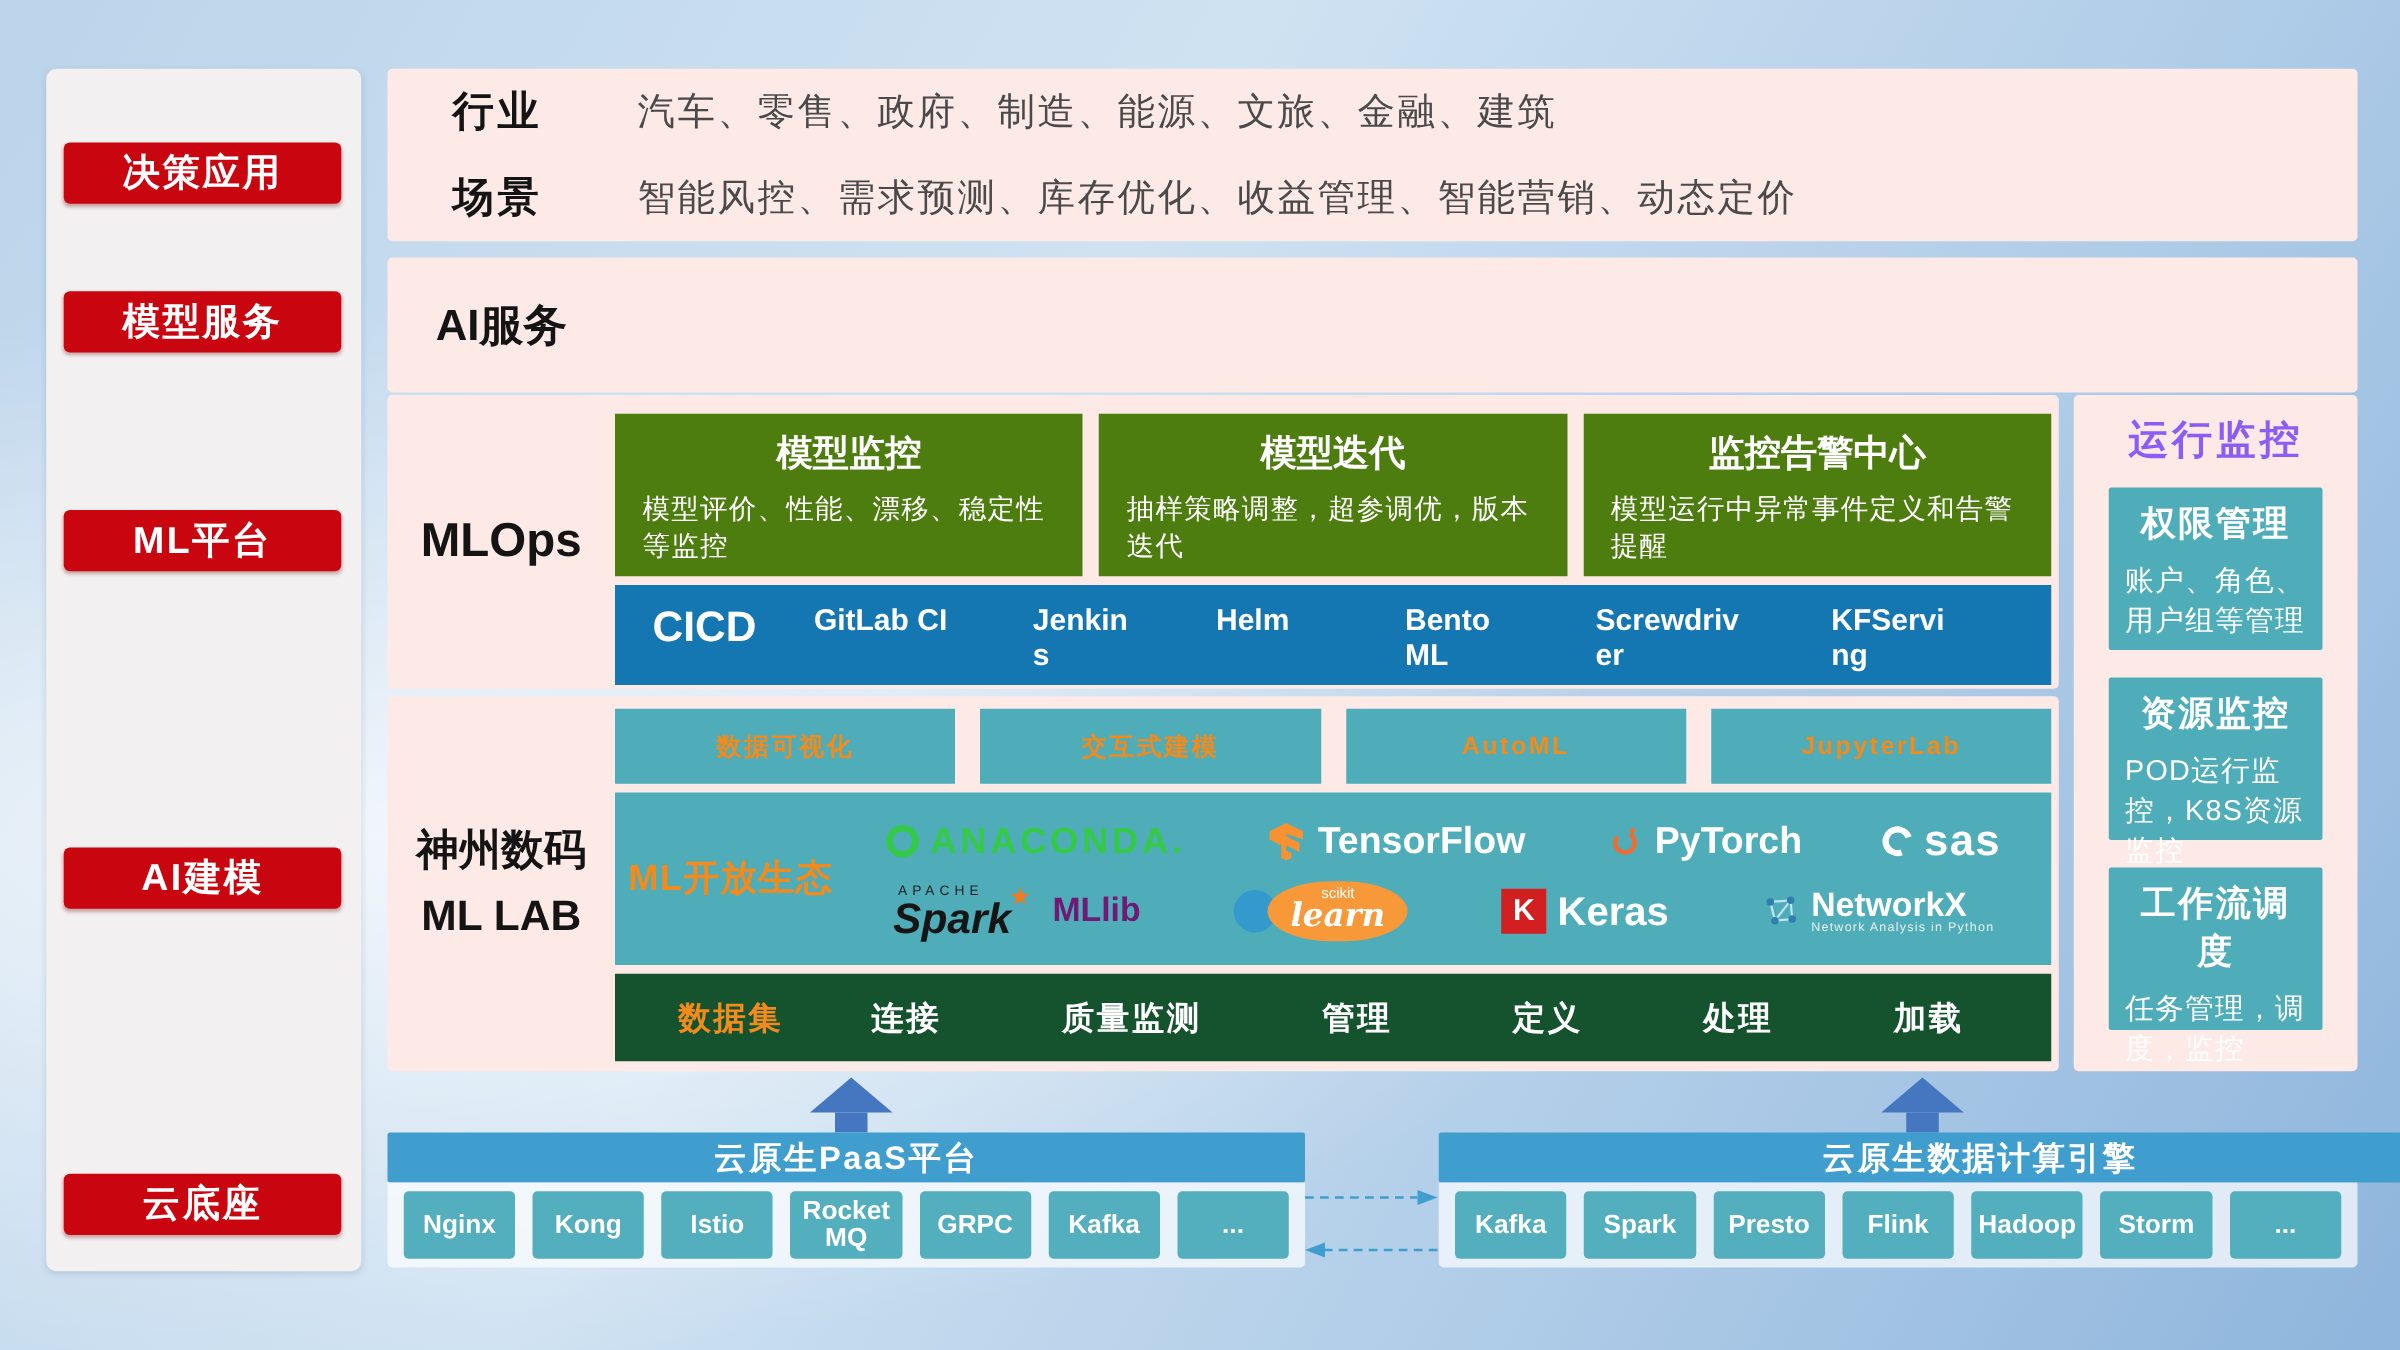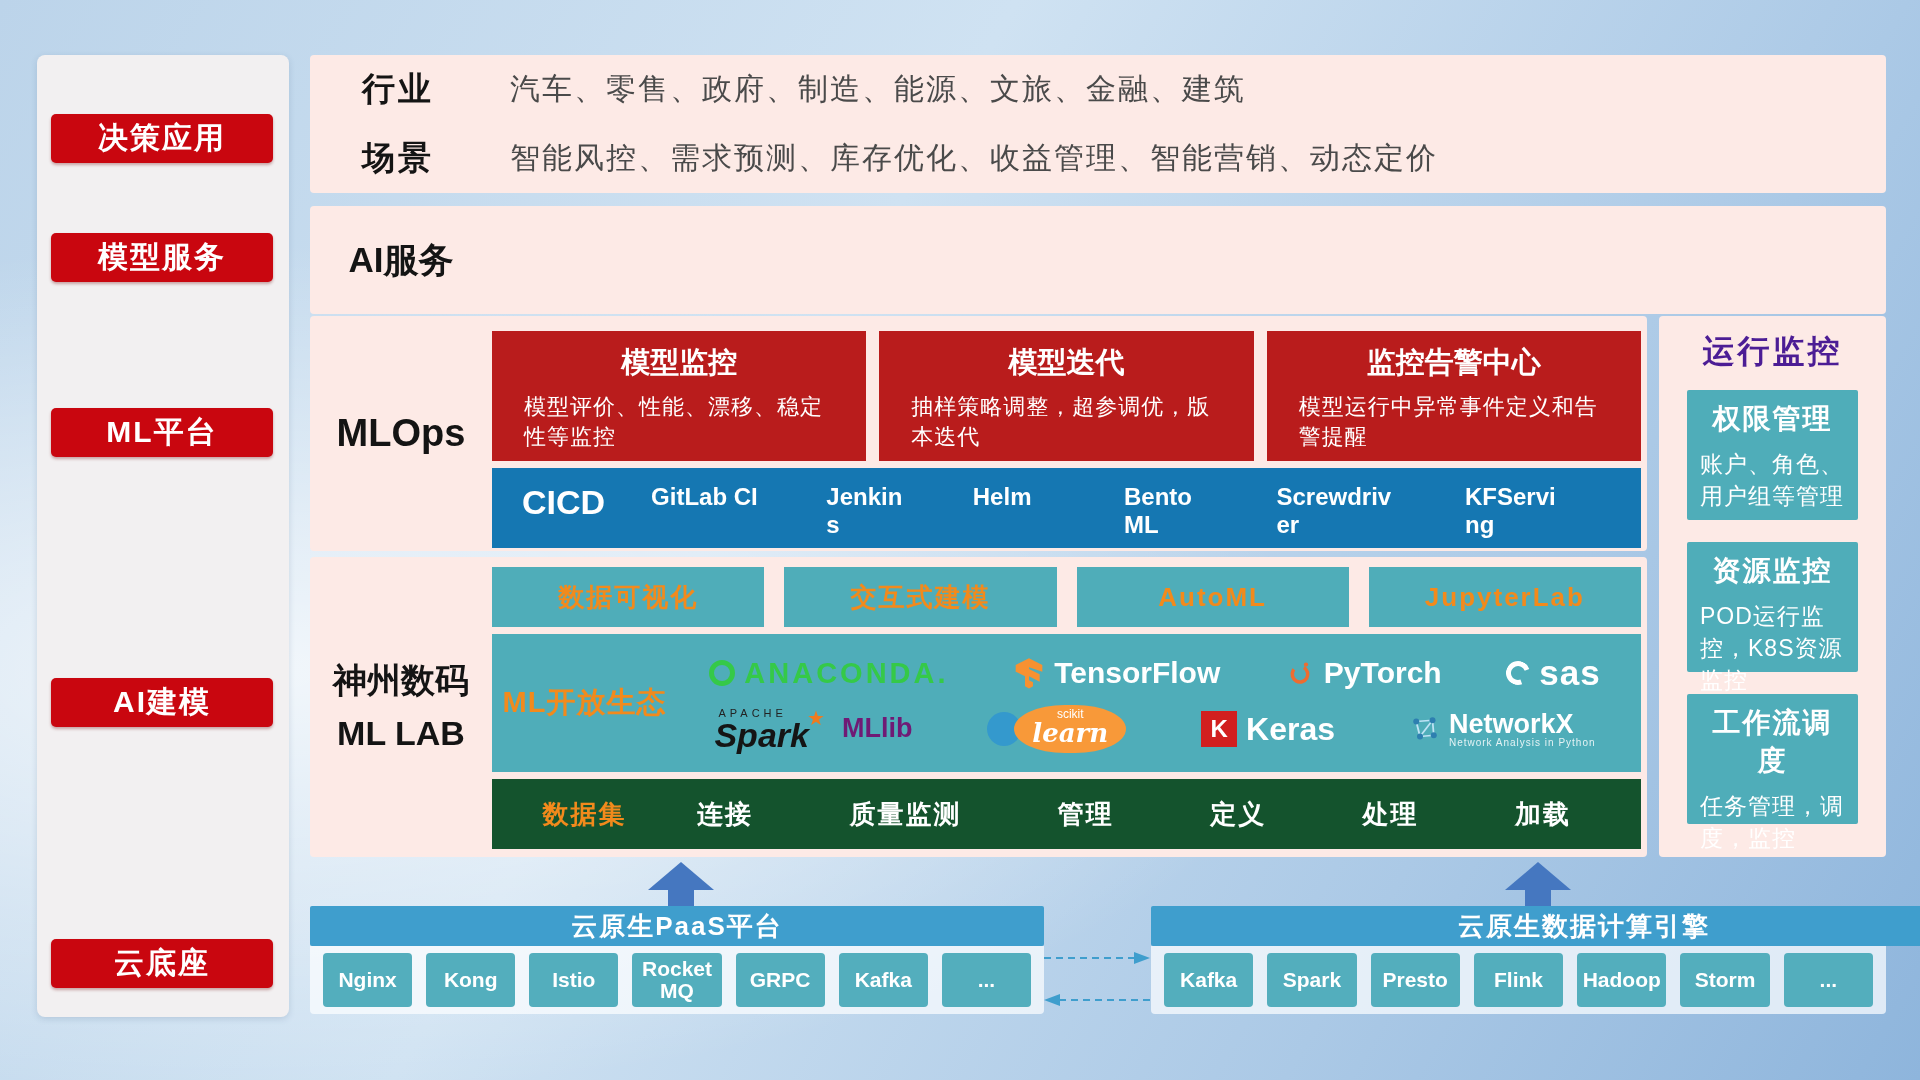--- a/index.html
+++ b/index.html
@@ -41,40 +41,40 @@
   .ais-label { width:182px; text-align:center; font-size:35px; font-weight:bold; color:#141414; }
   .ais-buttons { flex:1; display:flex; justify-content:space-between; padding:0 22px 0 2px; }
   .gray-btn { width:253px; height:54px; background:#b2afb0; color:#3c3c3c;
     font-size:26px; font-weight:bold; display:flex; align-items:center; justify-content:center; cursor:pointer; }
   
   .panel-mlops { left:310px; top:316px; width:1337px; height:235px; display:flex; }
   .mlops-label { width:182px; display:flex; align-items:center; justify-content:center;
     font-size:38px; font-weight:bold; color:#141414; }
   .mlops-body { flex:1; padding:15px 6px 0 0; }
   .mlops-cards { display:flex; gap:13px; height:130px; }
-  .blue-card { flex:1; background:#b91c1c; color:#fff; padding:8px 32px; }
+  .blue-card { flex:1; background:#4d7c0f; color:#fff; padding:8px 22px; }
   .blue-card .bc-title { text-align:center; font-size:29px; font-weight:bold; margin-top:4px; }
   .blue-card .bc-desc  { font-size:22px; line-height:1.35; margin-top:9px; letter-spacing:1px; }
   .cicd-bar { margin-top:7px; height:80px; background:#1577b2; color:#fff;
     display:flex; align-items:flex-start; padding:15px 30px 0 30px; }
   .cicd-label { font-size:34px; font-weight:bold; margin-right:46px; }
   .cicd-items { flex:1; display:flex; justify-content:space-between; padding-right:46px; }
   .cicd-item { font-size:24px; font-weight:bold; line-height:1.15; overflow-wrap:anywhere; }
   .cicd-item:nth-child(1){ white-space:nowrap; }
   .cicd-item:nth-child(2){ width:78px; }
   .cicd-item:nth-child(4){ width:84px;margin-left:24px; }
   .cicd-item:nth-child(5){ width:120px; }
   .cicd-item:nth-child(6){ width:100px; }
   
   .panel-mllab { left:310px; top:557px; width:1337px; height:300px; display:flex; }
   .mllab-label { width:182px; display:flex; flex-direction:column; align-items:center; justify-content:center;
     font-size:34px; font-weight:bold; color:#141414; line-height:1.55; }
   .mllab-body { flex:1; padding:10px 6px 0 0; }
   .lab-tabs { display:flex; gap:20px; height:60px; }
-  .lab-tab { flex:1; background:#4fadb9; color:#f28a1c; font-size:26px; font-weight:bold;
+  .lab-tab { flex:1; background:#4fadb9; color:#f28a1c; font-size:20px; font-weight:bold;
     display:flex; align-items:center; justify-content:center; letter-spacing:2px; cursor:pointer; }
   .eco-box { margin-top:7px; height:138px; background:#4fadb9; display:flex; align-items:center; }
   .eco-label { width:185px; text-align:center; font-size:29px; font-weight:bold; color:#f28a1c; letter-spacing:1px; }
   .eco-logos { flex:1; display:flex; flex-direction:column; justify-content:center; gap:12px; padding-right:8px; }
   .eco-row { display:flex; align-items:center; justify-content:space-around; }
   .logo { display:flex; align-items:center; gap:9px; }
   .ana-ring { width:26px; height:26px; border:5px solid #35c948; border-radius:50%; display:inline-block; }
   .ana-text { color:#35c948; font-size:29px; font-weight:bold; letter-spacing:3px; }
   .tf-text, .pt-text { color:#fff; font-size:30px; font-weight:600; }
   .sas-swirl { width:24px; height:24px; border:5px solid #fff; border-right-color:transparent;
@@ -97,21 +97,21 @@
   .nx-stack { display:inline-flex; flex-direction:column; line-height:1.05; }
   .nx-text { color:#fff; font-size:27px; font-weight:600; }
   .nx-sub { color:rgba(255,255,255,0.85); font-size:10px; letter-spacing:1px; }
   .ds-bar { margin-top:7px; height:70px; background:#14532d; display:flex; align-items:center; }
   .ds-label { width:185px; text-align:center; font-size:26px; font-weight:bold; color:#f28a1c; letter-spacing:2px; }
   .ds-items { flex:1; display:flex; justify-content:space-between; padding:0 70px 0 20px; }
   .ds-item { color:#fff; font-size:26px; font-weight:600; letter-spacing:2px; }
   
   .panel-monitor { left:1659px; top:316px; width:227px; height:541px;
     display:flex; flex-direction:column; }
-  .mon-title { text-align:center; margin-top:14px; font-size:32px; font-weight:bold; color:#4c1d95; letter-spacing:3px; }
+  .mon-title { text-align:center; margin-top:14px; font-size:32px; font-weight:bold; color:#8b5cf6; letter-spacing:3px; }
   .mon-cards { display:flex; flex-direction:column; gap:22px; padding:16px 28px 0; }
   .teal-card { background:#4fadb9; color:#fff; padding:10px 13px 14px; height:130px; border-radius:2px; }
   .teal-card .tc-title { text-align:center; font-size:28px; font-weight:bold; letter-spacing:2px; }
   .teal-card .tc-desc { font-size:23px; line-height:1.4; margin-top:10px; letter-spacing:1px; }
   
   .up-arrow { position:absolute; top:862px; width:66px; }
   .up-arrow .tri { width:0; height:0; border-left:33px solid transparent; border-right:33px solid transparent;
     border-bottom:28px solid #4577c0; }
   .up-arrow .stem { width:26px; height:16px; background:#4577c0; margin:0 auto; }
   .arrow-left  { left:648px; }

